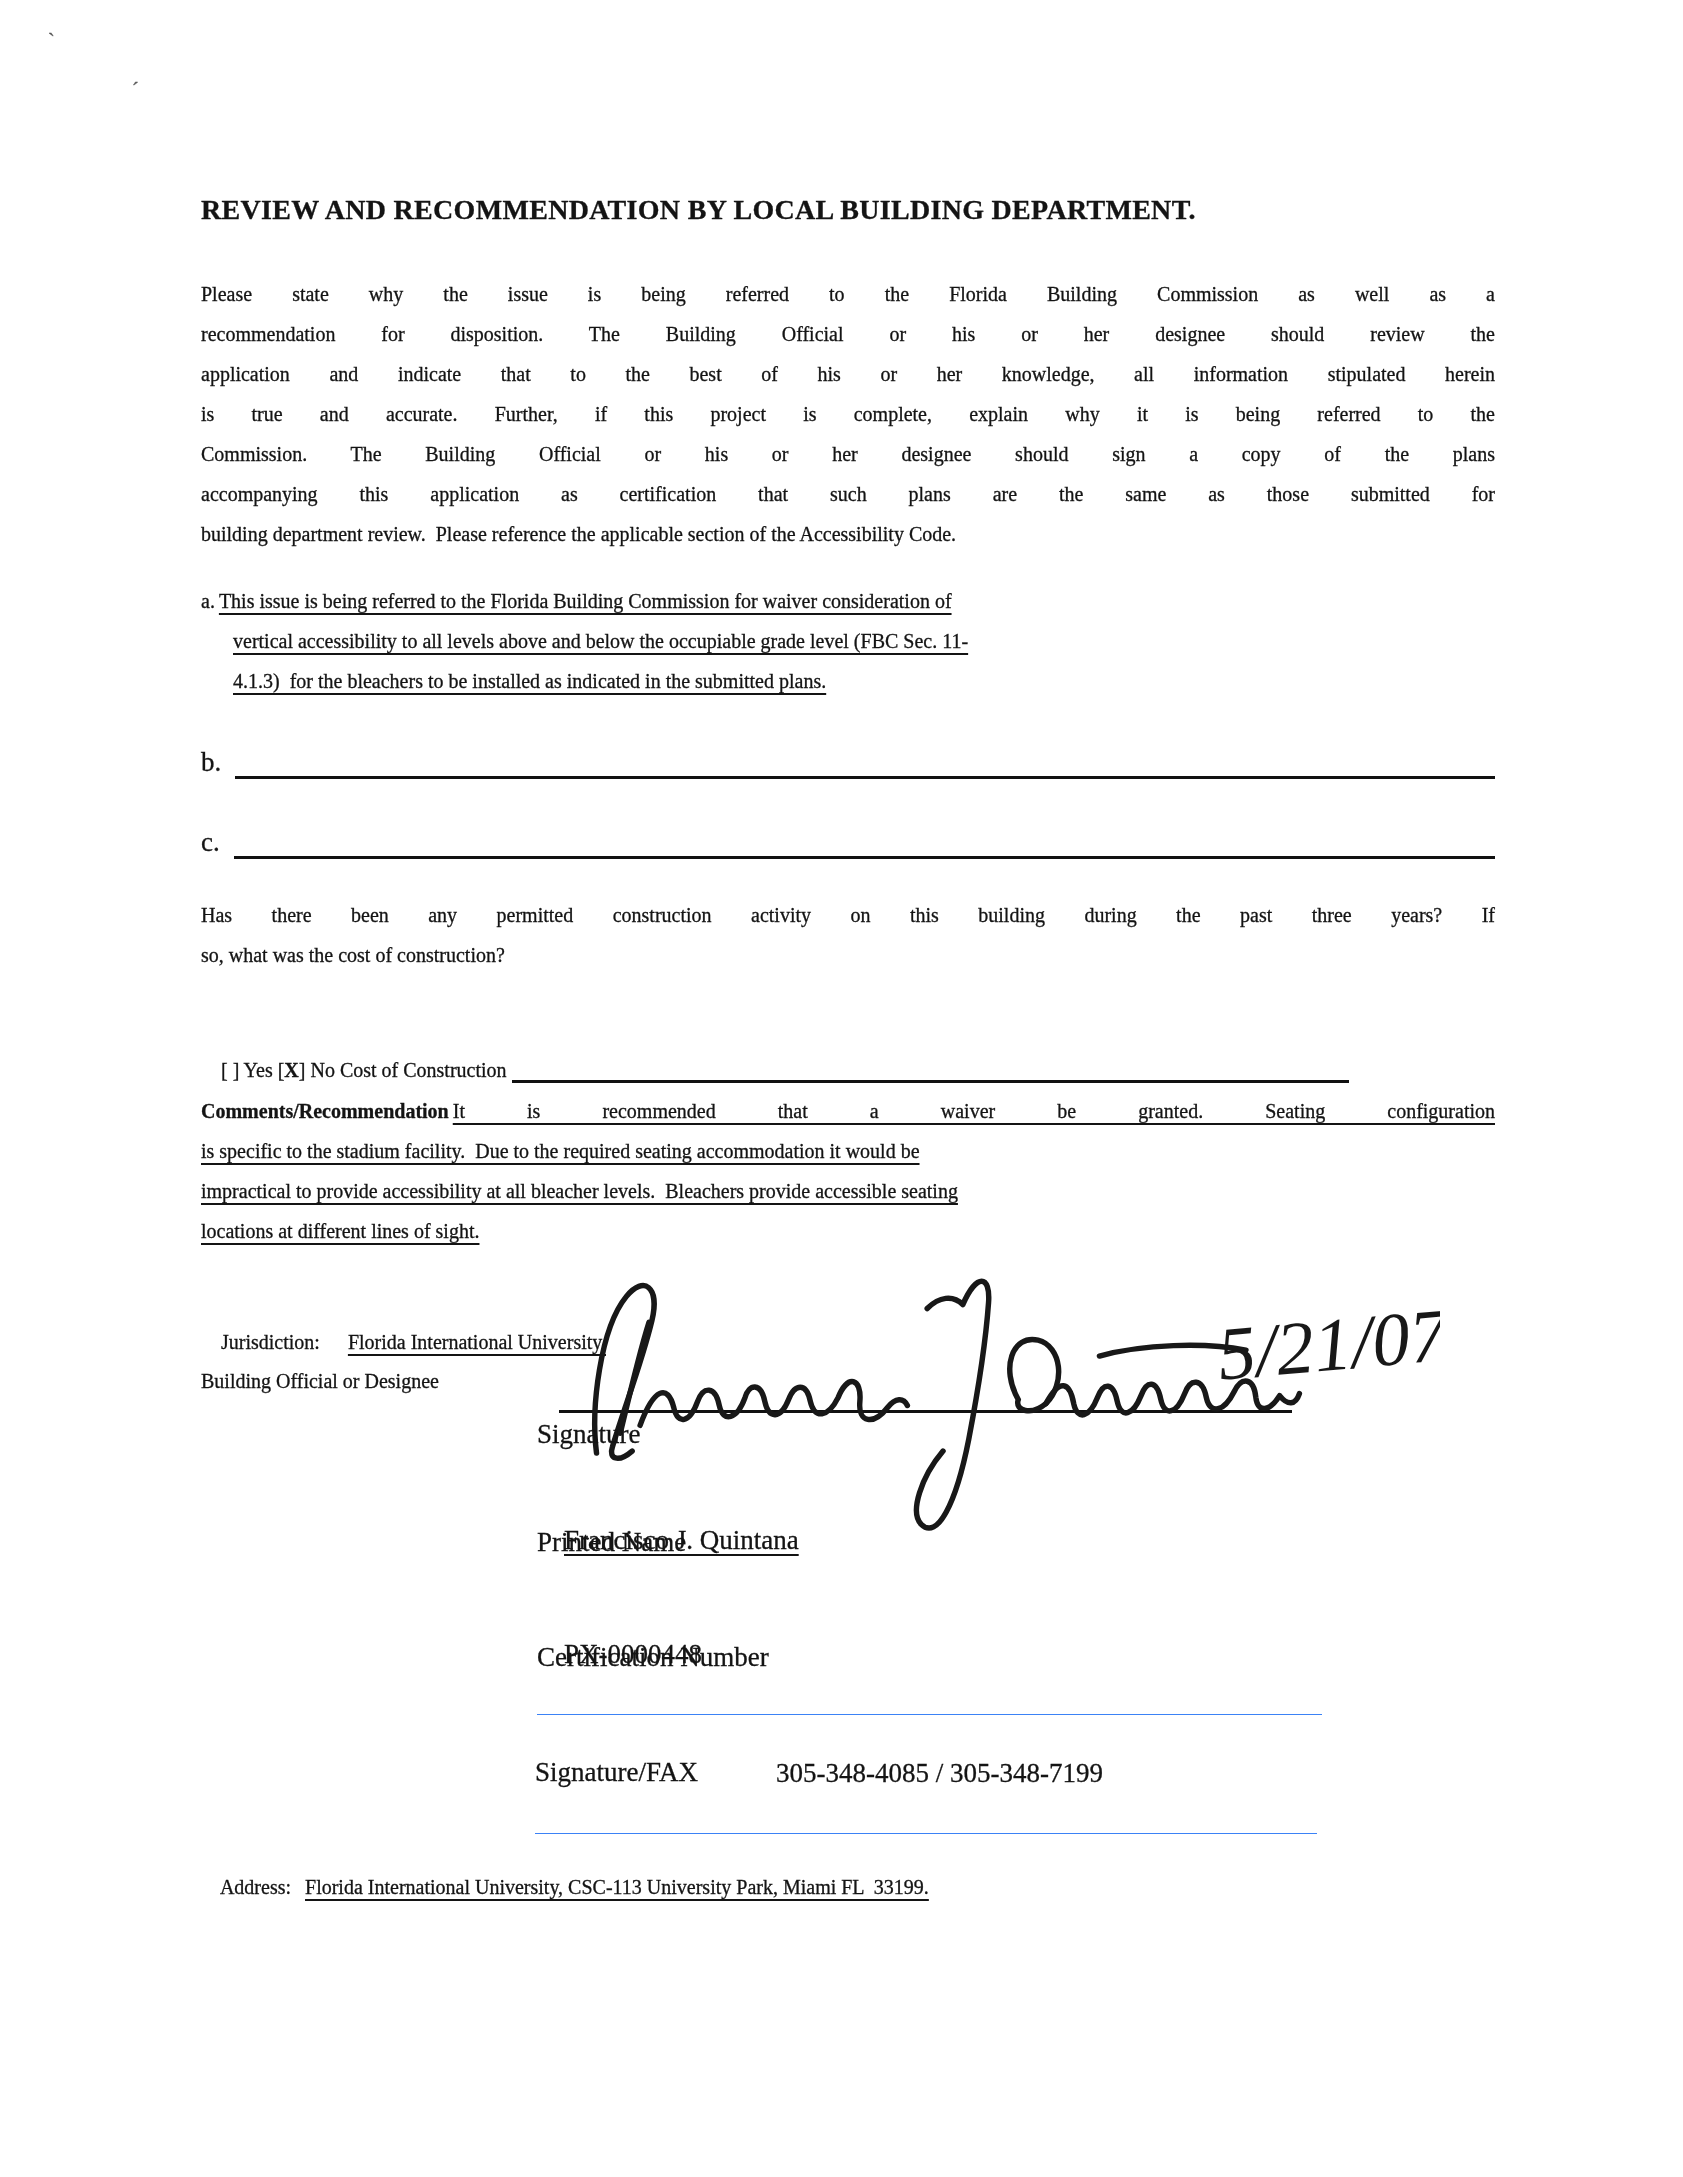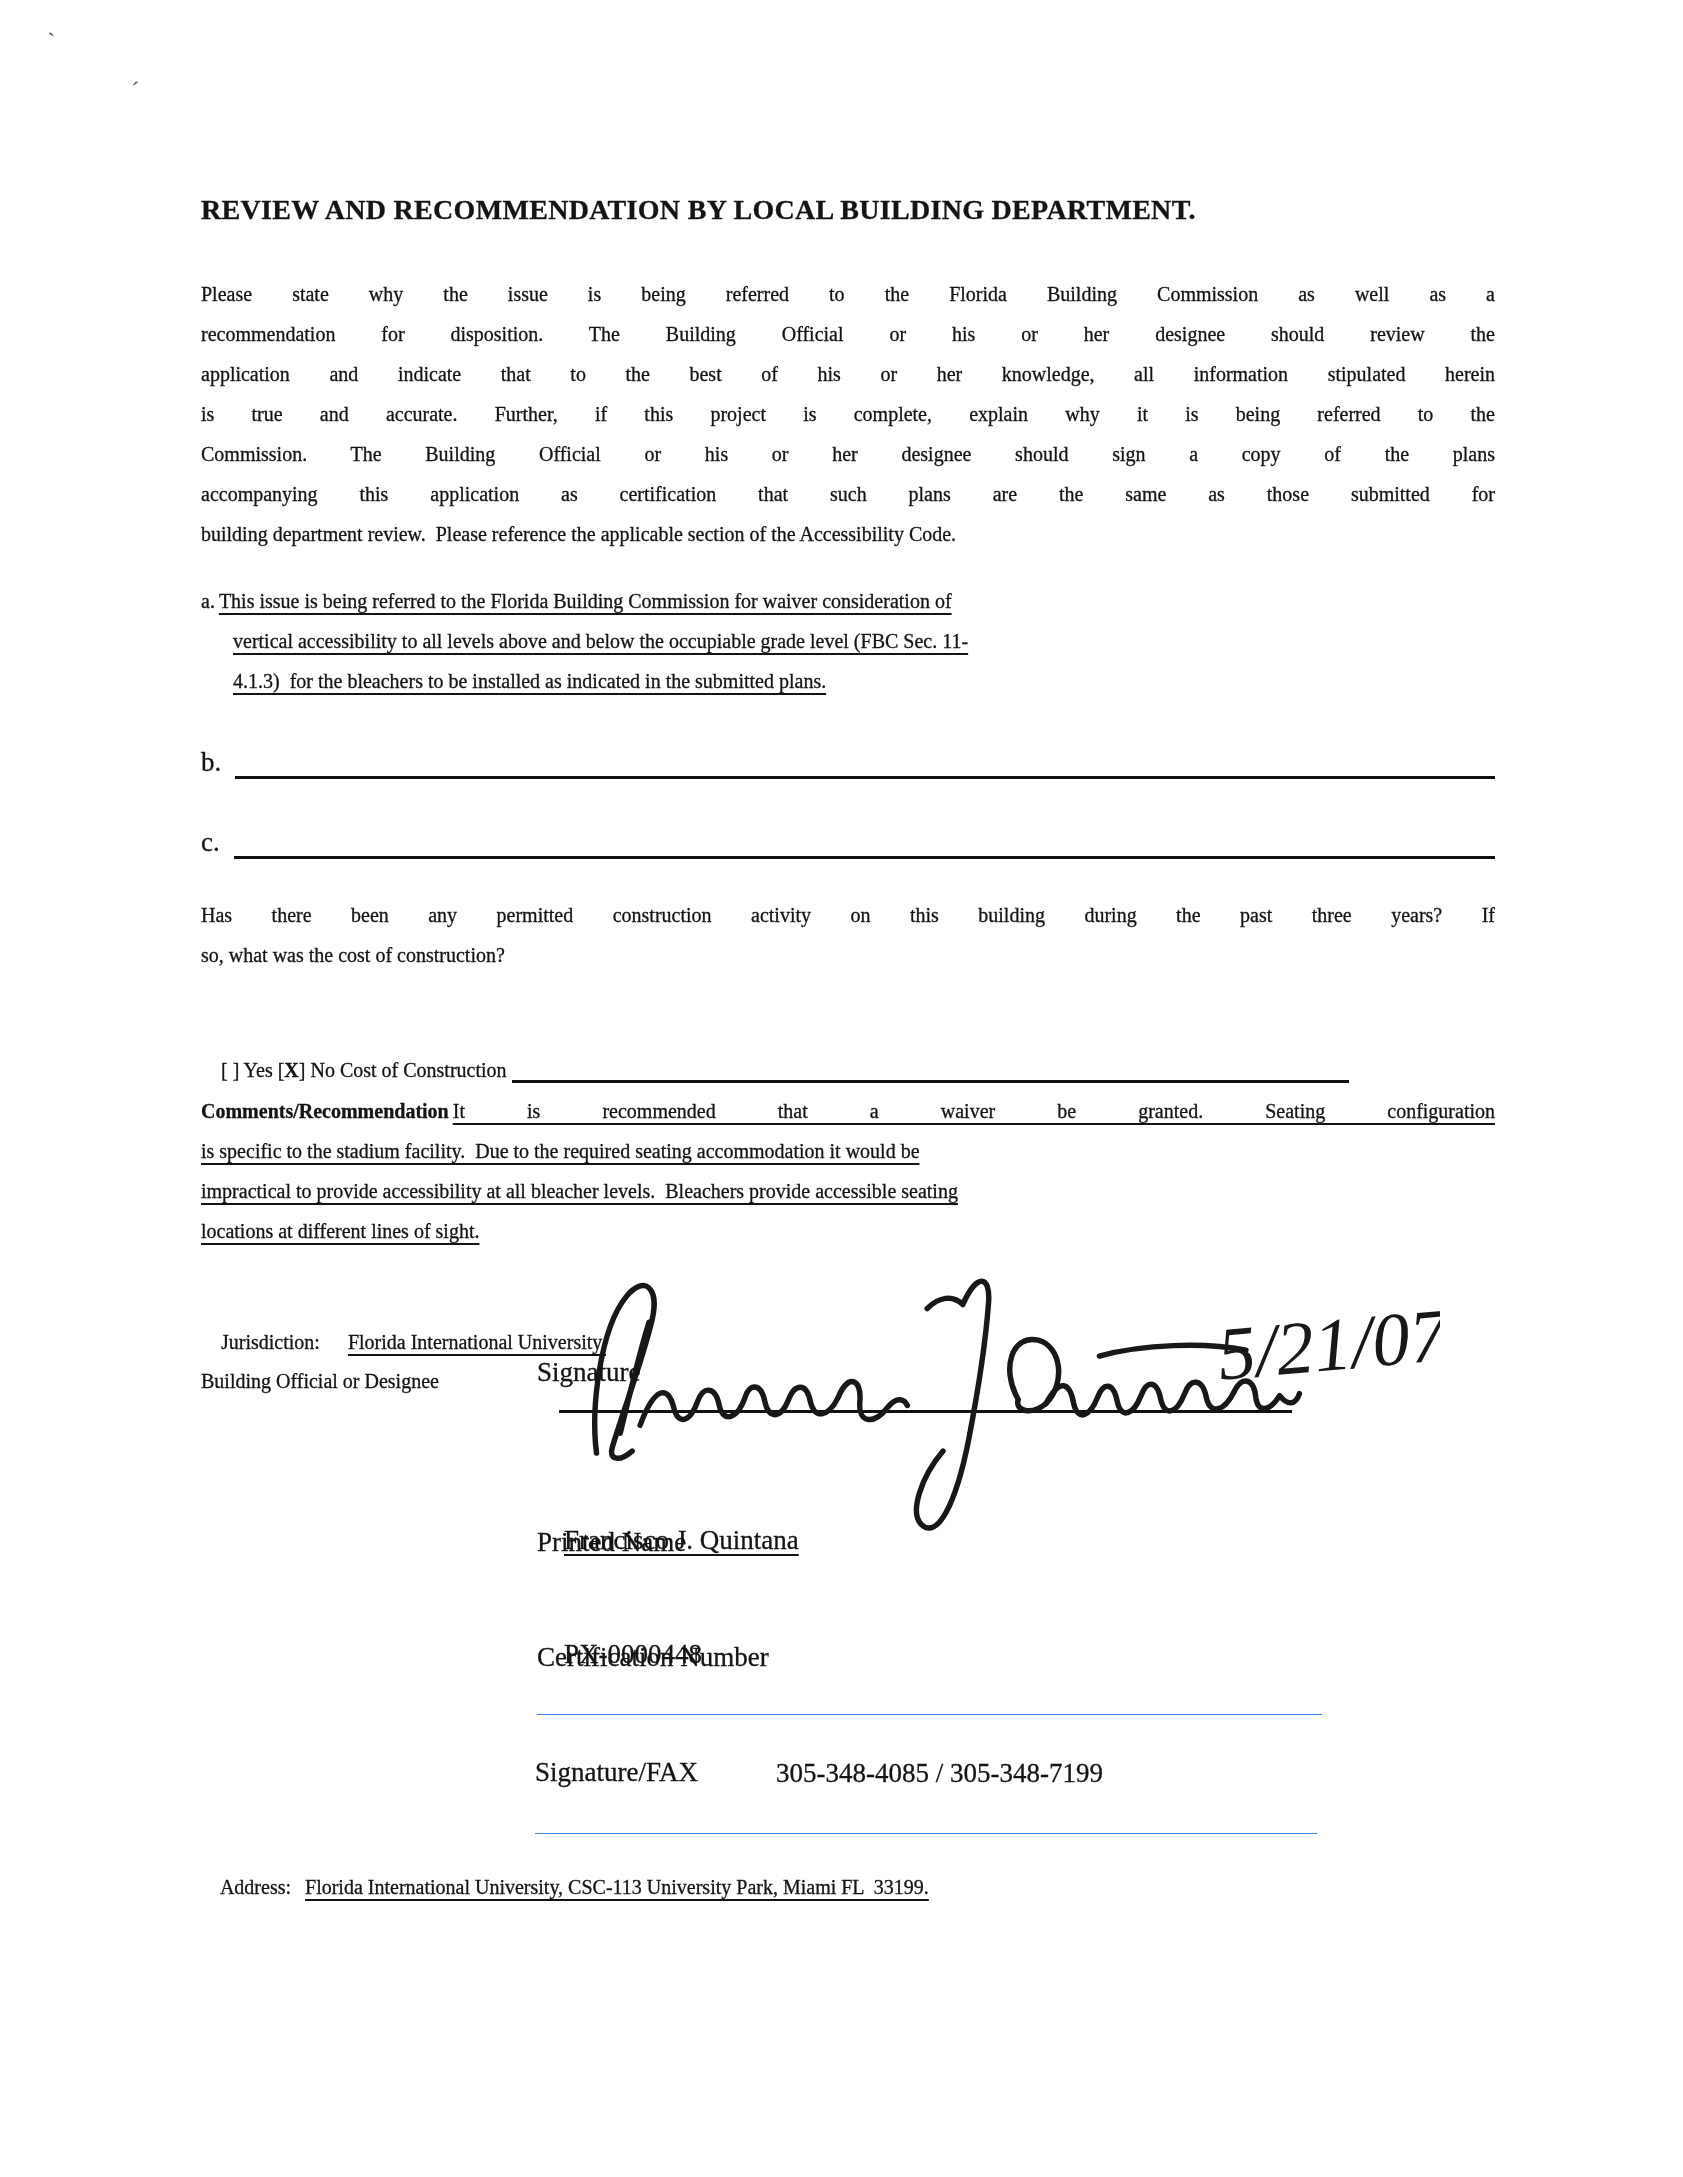--- a/index.html
+++ b/index.html
@@ -104,21 +104,21 @@
       <path d="M 72 176 C 82 134, 92 92, 101 64"></path>
       <path d="M 92 168 C 106 130, 120 126, 126 150 C 130 168, 142 166, 150 144 C 156 128, 168 128, 172 148 C 176 166, 190 162, 198 140 C 202 126, 214 124, 218 144 C 222 162, 234 162, 242 142 C 248 126, 260 124, 264 144 C 268 162, 282 160, 292 140 C 302 116, 316 120, 314 144 C 312 166, 328 168, 342 150 C 350 140, 358 140, 362 148"></path>
       <path d="M 382 50 C 394 38, 408 36, 418 46 C 432 14, 446 16, 444 44 C 441 86, 434 130, 424 182 C 411 248, 392 284, 376 268 C 364 256, 376 220, 398 194"></path>
       <path d="M 474 142 C 456 110, 468 76, 494 82 C 518 88, 522 126, 502 146 C 488 158, 470 154, 474 142"></path>
       <path d="M 502 146 C 516 120, 526 124, 530 146 C 534 164, 546 160, 554 140 C 560 124, 570 124, 574 144 C 578 162, 590 158, 598 138 C 604 122, 614 122, 618 142 C 622 160, 634 156, 642 136 C 648 120, 660 120, 664 140 C 668 158, 682 154, 692 134 C 700 118, 712 120, 714 140 C 716 156, 728 154, 738 138 C 746 148, 754 148, 758 136"></path>
       <path d="M 556 98 C 600 86, 662 84, 704 92"></path>
     </g>
     <text class="sig-date" x="678" y="122" transform="rotate(-5 678 122)">5/21/07</text>
   </svg>
 
-  <div class="abs tabcol" style="top:1352px;">Signature</div>
+  <div class="abs tabcol" style="top:1414px;">Signature</div>
 
   <div class="abs tabcol" style="top:1480px;">
     <span class="u">Francisco J. Quintana</span>
   </div>
   <div class="abs tabcol" style="top:1522px;text-align:right;">Printed Name</div>
 
   <div class="abs tabcol underfield" style="top:1594px;width:785px;">
     <span>PX-0000448</span>
   </div>
   <div class="abs tabcol" style="top:1637px;">Certification Number</div>

